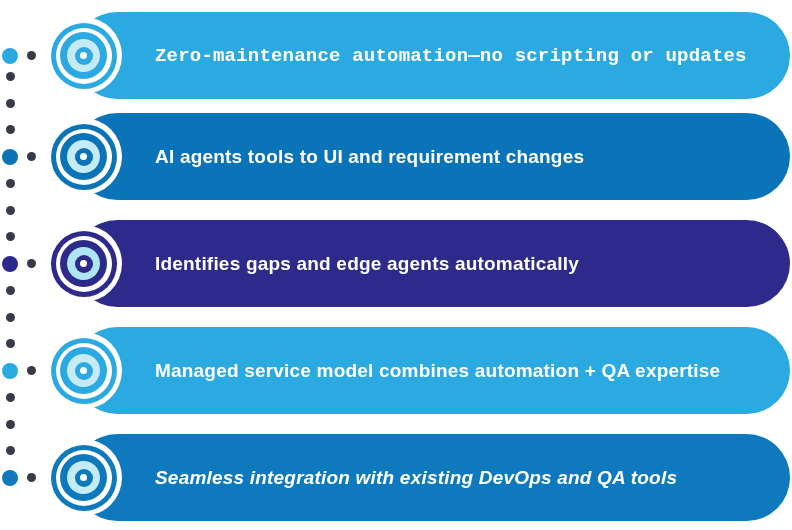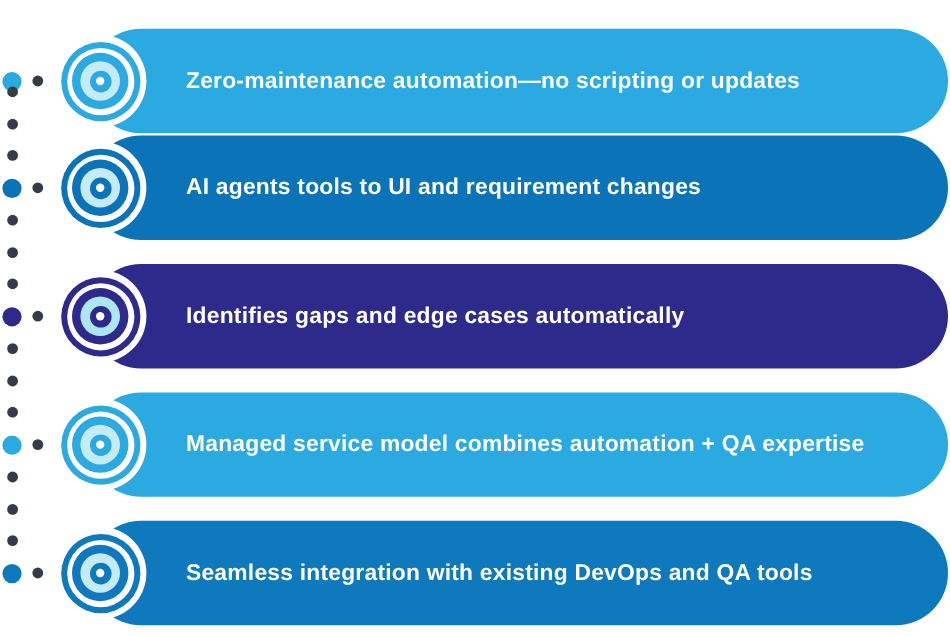--- a/index.html
+++ b/index.html
@@ -45,21 +45,21 @@
     display:flex;align-items:center;
     color:#ffffff;font-size:19px;font-weight:700;letter-spacing:.2px;
     white-space:nowrap;
   }
 </style>
 </head>
 <body>
 
 <div class="stage" style="--dot: #353B47; background: rgb(255, 255, 255);">
 
-  <div class="row" style="top: 24px; --c: #2BA9E1; --pale: #C5EBF6;">
+  <div class="row" style="top: 12px; font-family: Liberation Mono, monospace; --c: #2BA9E1; --pale: #C5EBF6;">
     <div class="bar"></div>
     <span class="dot-big"></span>
     <span class="dot-companion"></span>
     <div class="icon">
       <div class="r r1">
           <div class="r r2">
             <div class="r r3">
               <div class="r r4">
                 <div class="r r5">
                   <div class="r r6">
@@ -118,21 +118,21 @@
                 <div class="r r5">
                   <div class="r r6">
                     <div class="r r7"></div>
                   </div>
                 </div>
               </div>
             </div>
           </div>
         </div>
     </div>
-    <div class="label">Identifies gaps and edge cases automatically</div>
+    <div class="label">Identifies gaps and edge agents automatically</div>
   </div>
   <div class="gapdots" style="top:285.75px">
     <span></span>
       <span></span>
       <span></span>
   </div>
 
   <div class="row" style="top: 327px; --c: #2BA9E1; --pale: #C5EBF6;">
     <div class="bar"></div>
     <span class="dot-big"></span>
@@ -153,21 +153,21 @@
         </div>
     </div>
     <div class="label">Managed service model combines automation + QA expertise</div>
   </div>
   <div class="gapdots" style="top:392.75px">
     <span></span>
       <span></span>
       <span></span>
   </div>
 
-  <div class="row" style="top: 434px; --c: #0E7ABD; --pale: #C5EBF6;">
+  <div class="row" style="top: 434px; font-style: italic; --c: #0E7ABD; --pale: #C5EBF6;">
     <div class="bar"></div>
     <span class="dot-big"></span>
     <span class="dot-companion"></span>
     <div class="icon">
       <div class="r r1">
           <div class="r r2">
             <div class="r r3">
               <div class="r r4">
                 <div class="r r5">
                   <div class="r r6">

